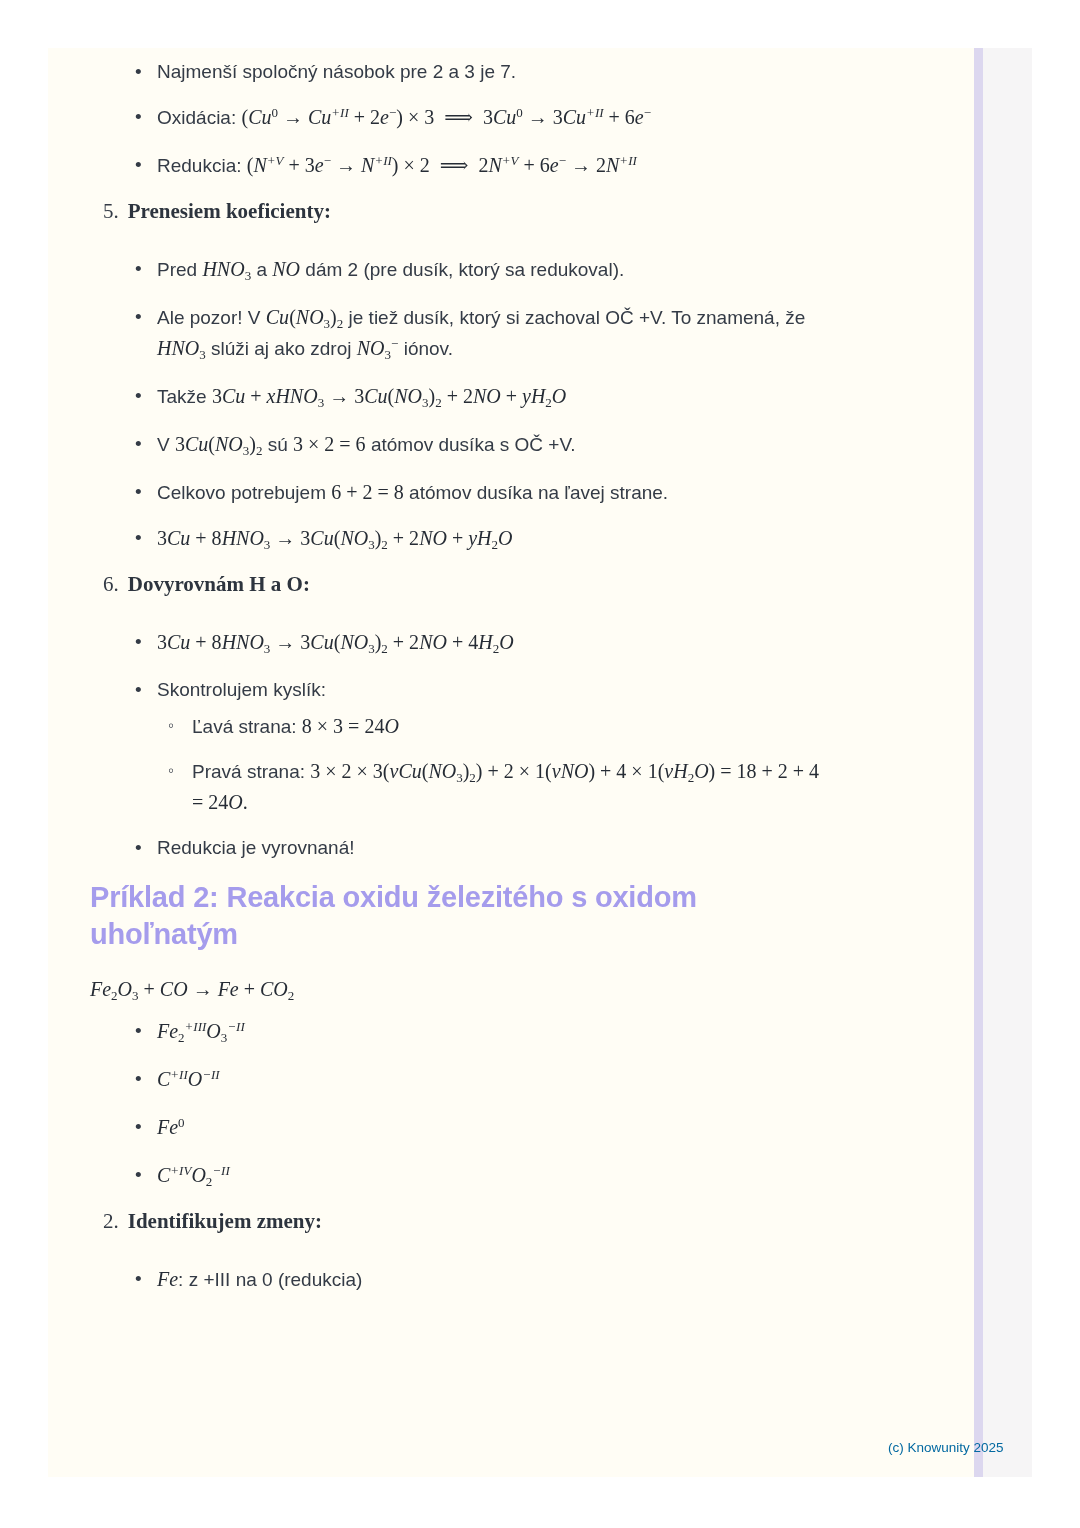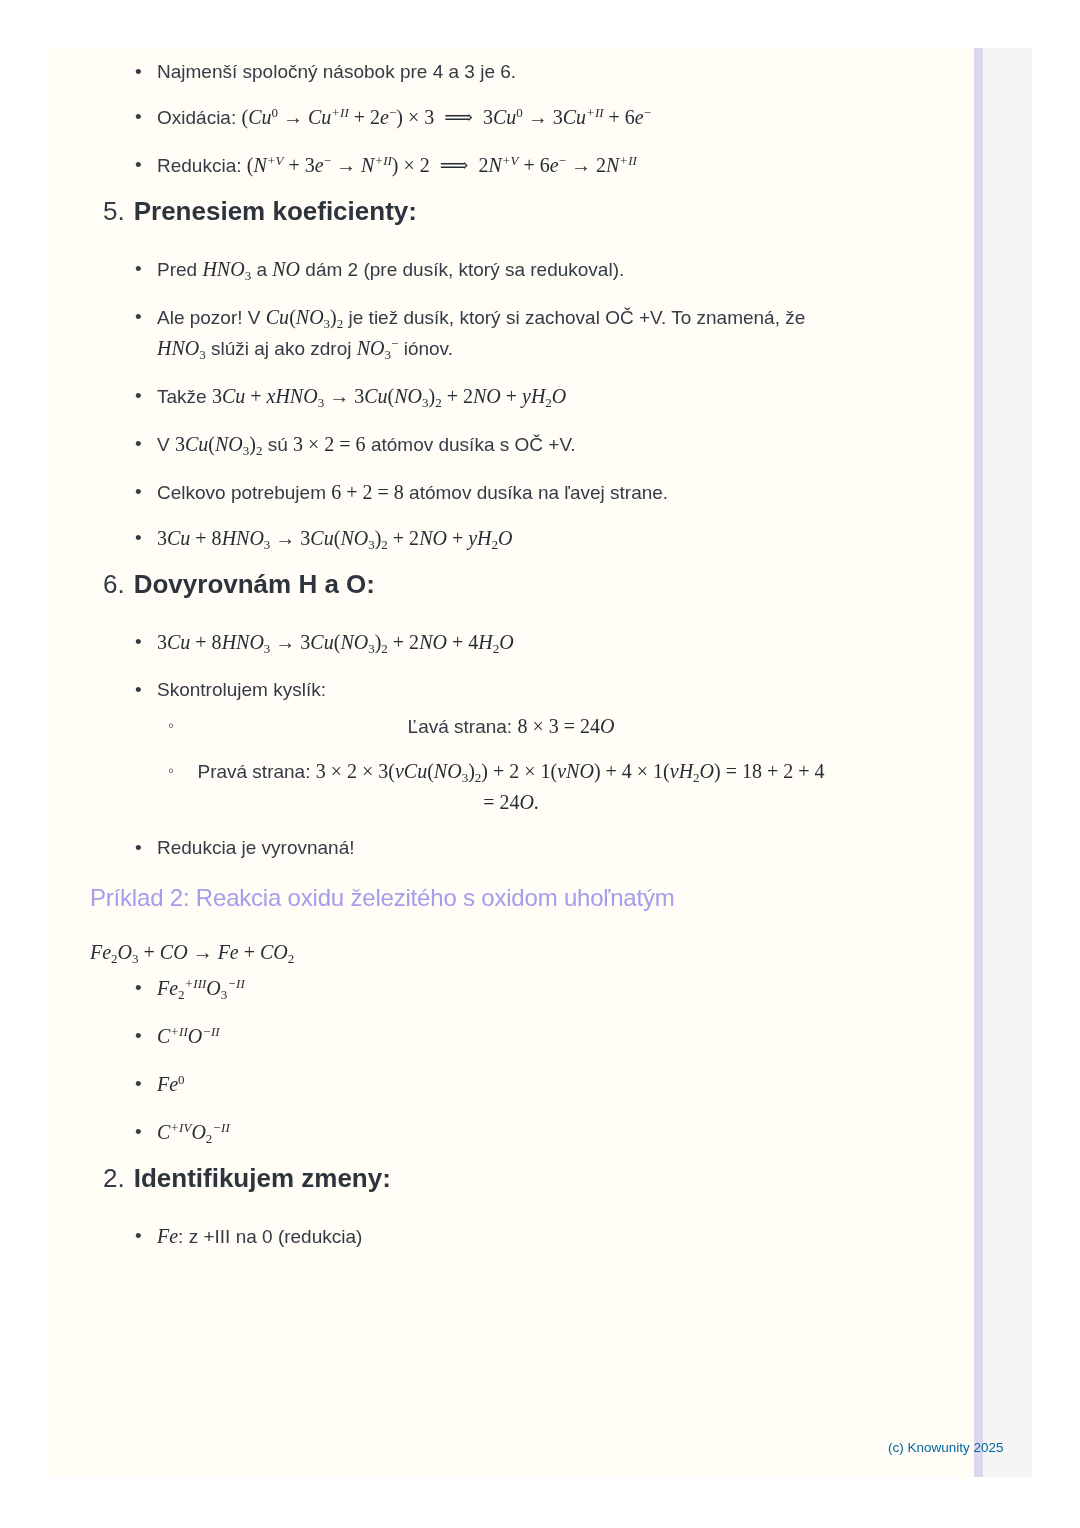--- a/index.html
+++ b/index.html
@@ -55,67 +55,67 @@
     content: "\2022";
     position: absolute;
     left: 45px; top: 0;
     color: #343b46;
   }
   ul.lvl2 { list-style: none; margin: 8px 0 0 0; padding: 0; }
   ul.lvl2 > li {
     position: relative;
     padding-left: 35px;
     margin: 0 0 16px 0;
-    text-align: center;
   }
   ul.lvl2 > li::before {
     content: "\25E6";
     position: absolute;
     left: 11px; top: 0;
     color: #343b46;
     font-size: 17px;
   }
   .stephead {
     margin: 12px 0 32px 0;
-    font-size: 26px;
+    font-size: 21px;
     line-height: 24px;
+    font-family: Liberation Serif, serif;
   }
   .stepnum { display: inline-block; margin-left: 13px; margin-right: 9px; }
   .steptitle { font-weight: 700; color: #2d343e; }
   h2.example-heading {
     margin: 12px 0 23px 0;
-    font-size: 24px;
+    font-size: 29px;
     line-height: 37px;
-    font-weight: 400;
+    font-weight: 700;
     color: #a59cec;
     letter-spacing: -0.2px;
   }
   .formula-line {
-    margin: 0 0 6px 0;
+    margin: 0 0 12px 0;
     line-height: 27px;
   }
   .watermark {
     position: absolute;
     left: 888px; top: 1440px;
     width: 130px;
     font-size: 13.5px;
     line-height: 16px;
     color: #0369a1;
     white-space: nowrap;
     z-index: 5;
   }
 </style>
 </head>
 <body>
 
 <div class="page">
   <div class="content">
 
     <ul class="lvl1">
-      <li><span><span>Najmenší spoločný násobok pre 4 a 3 je 6.</span></span></li>
+      <li><span><span>Najmenší spoločný násobok pre 2 a 3 je 7.</span></span></li>
       <li><span><span>Oxidácia: </span><span class="n">(</span><span class="m">Cu</span><span class="sup">0</span><span class="n"> → </span><span class="m">Cu</span><span class="si">+II</span><span class="n"> + 2</span><span class="m">e</span><span class="sup">−</span><span class="n">) × 3&nbsp;&nbsp;⟹&nbsp;&nbsp;3</span><span class="m">Cu</span><span class="sup">0</span><span class="n"> → 3</span><span class="m">Cu</span><span class="si">+II</span><span class="n"> + 6</span><span class="m">e</span><span class="sup">−</span></span></li>
       <li><span><span>Redukcia: </span><span class="n">(</span><span class="m">N</span><span class="si">+V</span><span class="n"> + 3</span><span class="m">e</span><span class="sup">−</span><span class="n"> → </span><span class="m">N</span><span class="si">+II</span><span class="n">) × 2&nbsp;&nbsp;⟹&nbsp;&nbsp;2</span><span class="m">N</span><span class="si">+V</span><span class="n"> + 6</span><span class="m">e</span><span class="sup">−</span><span class="n"> → 2</span><span class="m">N</span><span class="si">+II</span></span></li>
     </ul>
 
     <div class="stephead">
       <span class="stepnum">5.</span><span class="steptitle">Prenesiem koeficienty:</span>
     </div>
 
     <ul class="lvl1">
       <li><span><span>Pred </span><span class="m">HNO</span><span class="sub">3</span><span> a </span><span class="m">NO</span><span> dám 2 (pre dusík, ktorý sa redukoval).</span></span></li>

